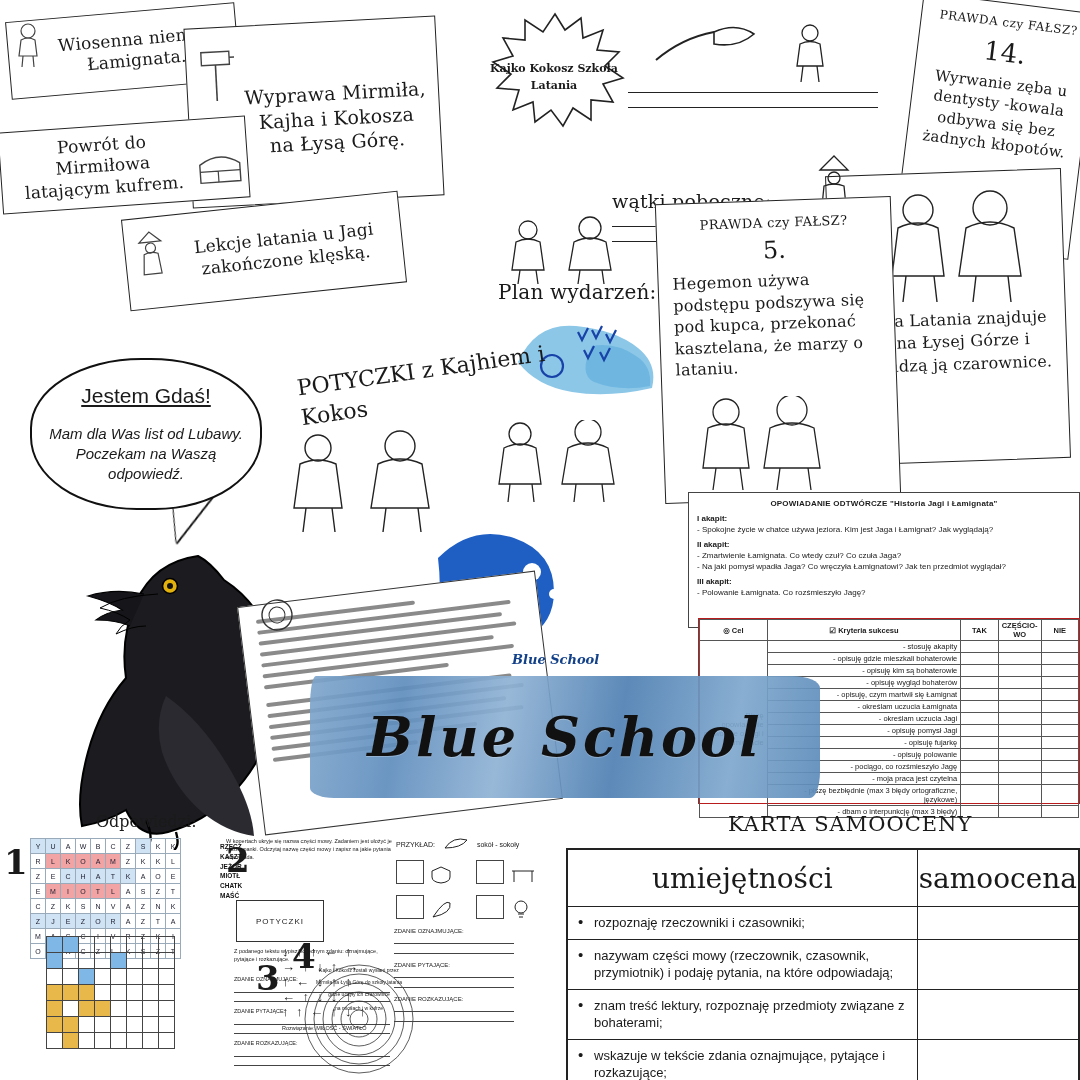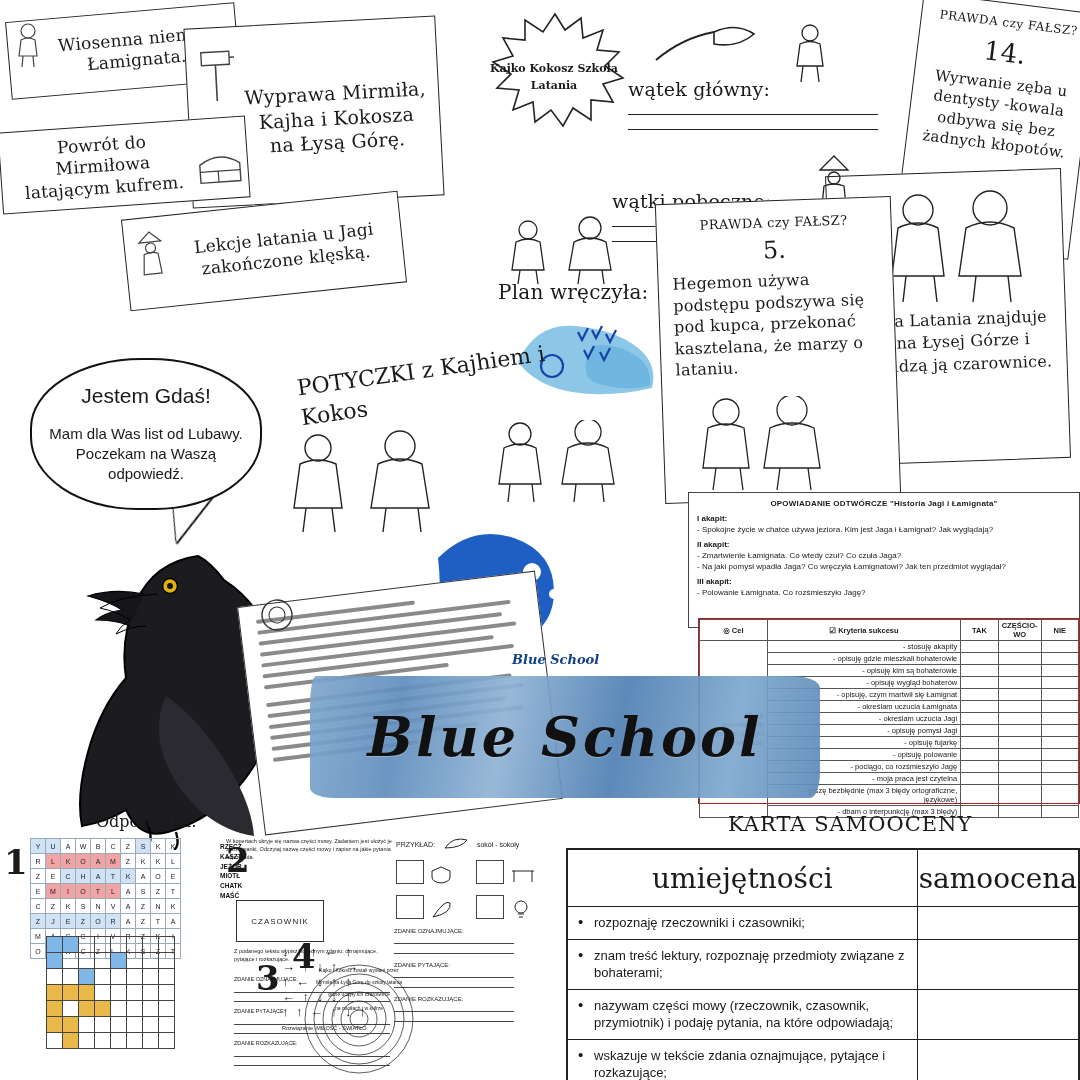--- a/index.html
+++ b/index.html
@@ -76,22 +76,22 @@
     width: 232px; height: 152px;
     border: 2.5px solid #111;
     border-radius: 48% 48% 46% 46% / 46% 46% 48% 48%;
     background: #fff;
     display: flex; flex-direction: column;
     align-items: center; justify-content: center;
     text-align: center;
     padding: 6px 14px;
     box-sizing: border-box;
   }
-  #speech-bubble .line1 { font-size: 21px; margin-bottom: 16px; }
-  #speech-bubble .rest { font-size: 15px; line-height: 1.35; }
+  #speech-bubble .line1 { font-size: 21px; margin-bottom: 16px; text-decoration: underline; }
+  #speech-bubble .rest { font-size: 15px; line-height: 1.35; font-style: italic; }
   #speech-tail {
     position: absolute;
     left: 168px; top: 492px;
     width: 0; height: 0;
     border-left: 12px solid transparent;
     border-right: 30px solid transparent;
     border-top: 52px solid #fff;
     filter: drop-shadow(1px 2px 0 #111) drop-shadow(-1px 0 0 #111);
     transform: rotate(8deg);
   }
@@ -341,41 +341,40 @@
     <path d="M6 40 q26 -22 58 -28" stroke="#222" stroke-width="2" fill="none"></path>
     <path d="M64 12 q22 -10 40 2 q-16 14 -40 10 z" fill="none" stroke="#222" stroke-width="1.6"></path>
   </svg>
   <svg style="position:absolute; left:790px; top:22px;" width="40" height="62" viewBox="0 0 40 62">
     <circle cx="20" cy="11" r="8" fill="none" stroke="#222" stroke-width="1.3"></circle>
     <path d="M10 22 q10 -5 20 0 l3 22 h-26 z" fill="none" stroke="#222" stroke-width="1.3"></path>
     <path d="M13 44 l-2 16 M27 44 l2 16" stroke="#222" stroke-width="1.3"></path>
   </svg>
 
   <div id="watek-glowny" class="hand">
-    <div>wątek główny:</div>
     <div class="rule"></div>
     <div class="rule"></div>
   </div>
 
   <div id="watki-poboczne" class="hand">
     <div>wątki poboczne:</div>
     <div class="rule"></div>
     <div class="rule"></div>
   </div>
 
   <svg style="position:absolute; left:500px; top:216px;" width="130" height="70" viewBox="0 0 130 70">
     <circle cx="28" cy="14" r="9" fill="none" stroke="#222" stroke-width="1.3"></circle>
     <path d="M16 26 q12 -6 24 0 l4 28 h-32 z" fill="none" stroke="#222" stroke-width="1.3"></path>
     <path d="M20 54 l-2 14 M36 54 l2 14" stroke="#222" stroke-width="1.3"></path>
     <circle cx="90" cy="12" r="11" fill="none" stroke="#222" stroke-width="1.3"></circle>
     <path d="M74 26 q16 -8 32 0 l5 28 h-42 z" fill="none" stroke="#222" stroke-width="1.3"></path>
     <path d="M80 54 l-2 14 M102 54 l2 14" stroke="#222" stroke-width="1.3"></path>
   </svg>
 
-  <div id="plan-wydarzen" class="hand">Plan wręczyła:</div>
+  <div id="plan-wydarzen" class="hand">Plan wydarzeń:</div>
 
   <svg class="blob" style="left:506px; top:306px;" width="160" height="90" viewBox="0 0 160 90">
     <path d="M12 56 q18 -40 58 -36 q40 4 62 22 q20 16 14 40 q-44 10 -80 4 q-36 -6 -54 -30 z" fill="#8cc7e8"></path>
     <path d="M86 40 q24 -4 44 10 q16 10 14 30 q-30 6 -56 -4 q-16 -8 -2 -36 z" fill="#6fb7e0"></path>
     <g stroke="#1742a8" stroke-width="2.2" fill="none">
       <path d="M72 26 l4 8 l6 -12"></path>
       <path d="M86 24 l4 8 l6 -12"></path>
       <path d="M100 28 l4 8 l6 -12"></path>
       <path d="M78 44 l4 8 l6 -12"></path>
       <path d="M94 46 l4 8 l6 -12"></path>
@@ -600,25 +599,25 @@
           <th>umiejętności</th>
           <th class="mark">samoocena</th>
         </tr>
       </thead>
       <tbody>
         <tr>
           <td class="skill">rozpoznaję rzeczowniki i czasowniki;</td>
           <td class="mark"></td>
         </tr>
         <tr>
-          <td class="skill">znam treść lektury, rozpoznaję przedmioty związane z bohaterami;</td>
+          <td class="skill">nazywam części mowy (rzeczownik, czasownik, przymiotnik) i podaję pytania, na które odpowiadają;</td>
           <td class="mark"></td>
         </tr>
         <tr>
-          <td class="skill">nazywam części mowy (rzeczownik, czasownik, przymiotnik) i podaję pytania, na które odpowiadają;</td>
+          <td class="skill">znam treść lektury, rozpoznaję przedmioty związane z bohaterami;</td>
           <td class="mark"></td>
         </tr>
         <tr>
           <td class="skill">wskazuje w tekście zdania oznajmujące, pytające i rozkazujące;</td>
           <td class="mark"></td>
         </tr>
       </tbody>
     </table>
   </div>
 
@@ -813,21 +812,21 @@
             <td></td>
             <td></td>
           </tr>
     </tbody>
       </table>
   </div>
 
   <div id="sheet2">
     <div class="t">W kopertach ukryje się nazwa części mowy. Zadaniem jest ułożyć je z rozsypanki. Odczytaj nazwę części mowy i zapisz na jakie pytania odpowiada.</div>
     <div id="czasownik-env">
-      <span>CZASOWNIK</span>
+      <span>POTYCZKI</span>
     </div>
     <div class="t" style="position:absolute; left:8px; top:110px; width:156px;">Z podanego tekstu wypisz po jednym zdaniu: oznajmujące, pytające i rozkazujące.</div>
     <div style="position:absolute; left:8px; top:138px; width:156px;">
       <div class="t">ZDANIE OZNAJMUJĄCE:</div>
       <div style="border-bottom:.8px solid #444; height:8px;"></div>
       <div style="border-bottom:.8px solid #444; height:8px;"></div>
       <div class="t" style="margin-top:6px">ZDANIE PYTAJĄCE:</div>
       <div style="border-bottom:.8px solid #444; height:8px;"></div>
       <div style="border-bottom:.8px solid #444; height:8px;"></div>
       <div class="t" style="margin-top:6px">ZDANIE ROZKAZUJĄCE:</div>

